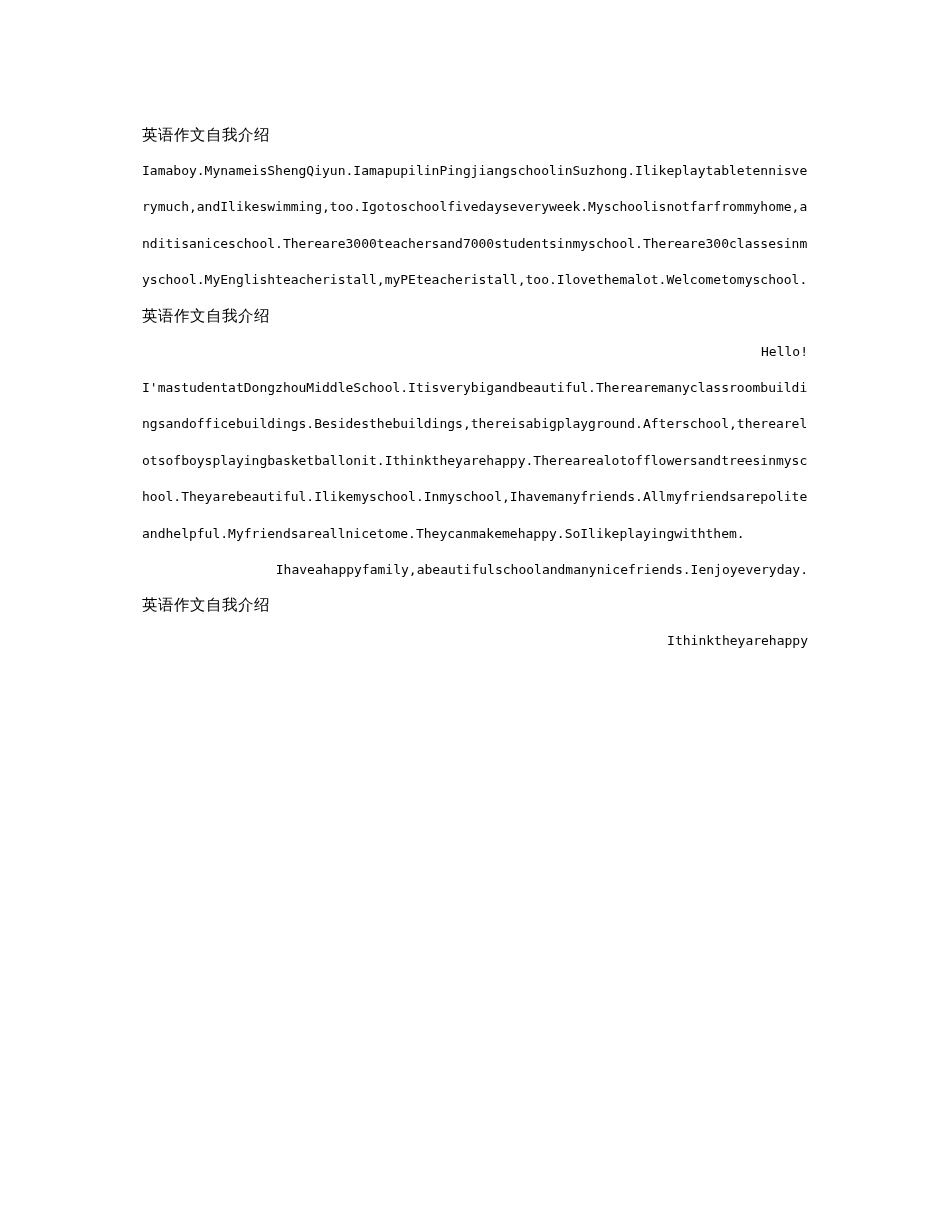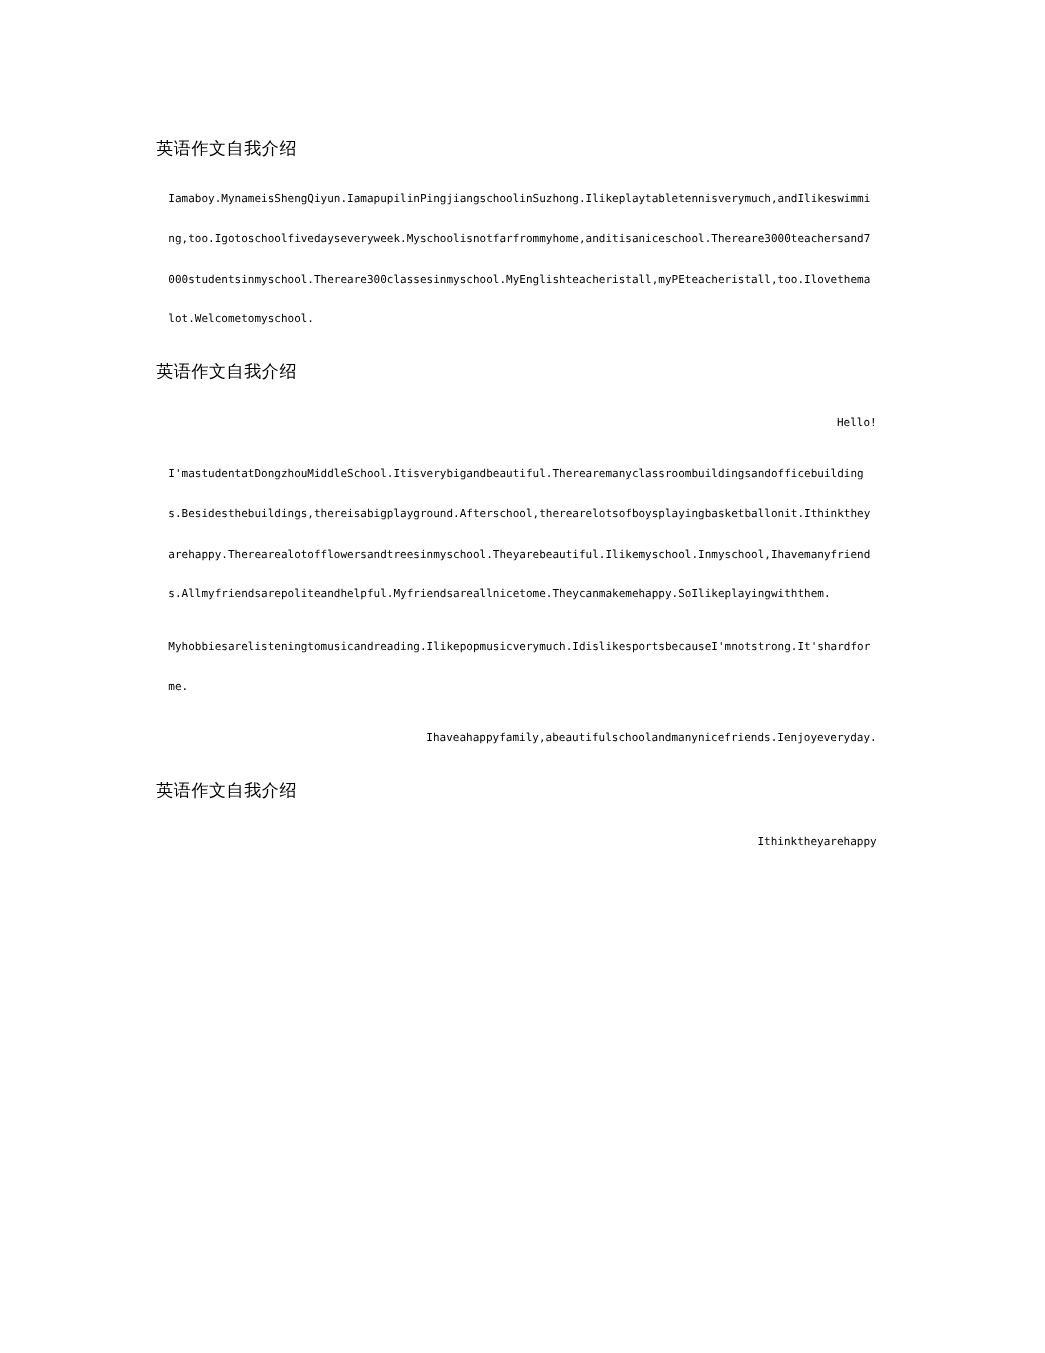--- a/index.html
+++ b/index.html
@@ -28,24 +28,24 @@
     font-family: "DejaVu Sans", sans-serif;
     font-size: 15.5px;
     line-height: 35px;
     letter-spacing: 0.5px;
     color: #000;
     margin: 0;
   }
   
   .en {
     font-family: "DejaVu Sans Mono", monospace;
-    font-size: 10px;
+    font-size: 13px;
     line-height: 36.4px;
     color: #000;
-    margin: 11px;
+    margin: 0;
     text-align: justify;
     text-justify: inter-character;
     word-break: break-all;
     letter-spacing: 0px;
   }
   .en.nojust {
     text-align: right;
   }
 </style>
 </head>
@@ -58,21 +58,20 @@
 
     <p class="en">Iamaboy.MynameisShengQiyun.IamapupilinPingjiangschoolinSuzhong.Ilikeplaytabletennisverymuch,andIlikeswimming,too.Igotoschoolfivedayseveryweek.Myschoolisnotfarfrommyhome,anditisaniceschool.Thereare3000teachersand7000studentsinmyschool.Thereare300classesinmyschool.MyEnglishteacheristall,myPEteacheristall,too.Ilovethemalot.Welcometomyschool.</p>
 
     <p class="cn-head">英语作文自我介绍</p>
 
     <p class="en nojust">Hello!</p>
 
 
     <p class="en">I'mastudentatDongzhouMiddleSchool.Itisverybigandbeautiful.Therearemanyclassroombuildingsandofficebuildings.Besidesthebuildings,thereisabigplayground.Afterschool,therearelotsofboysplayingbasketballonit.Ithinktheyarehappy.Therearealotofflowersandtreesinmyschool.Theyarebeautiful.Ilikemyschool.Inmyschool,Ihavemanyfriends.Allmyfriendsarepoliteandhelpful.Myfriendsareallnicetome.Theycanmakemehappy.SoIlikeplayingwiththem.</p>
 
-    <p class="en">Myhobbiesarelisteningtomusicandreading.Ilikepopmusicverymuch.IdislikesportsbecauseI'mnotstrong.It'shardforme.</p>
 
     <p class="en nojust">Ihaveahappyfamily,abeautifulschoolandmanynicefriends.Ienjoyeveryday.</p>
 
     <p class="cn-head">英语作文自我介绍</p>
 
     <p class="en nojust">Ithinktheyarehappy</p>
 
 
 
   </div>

